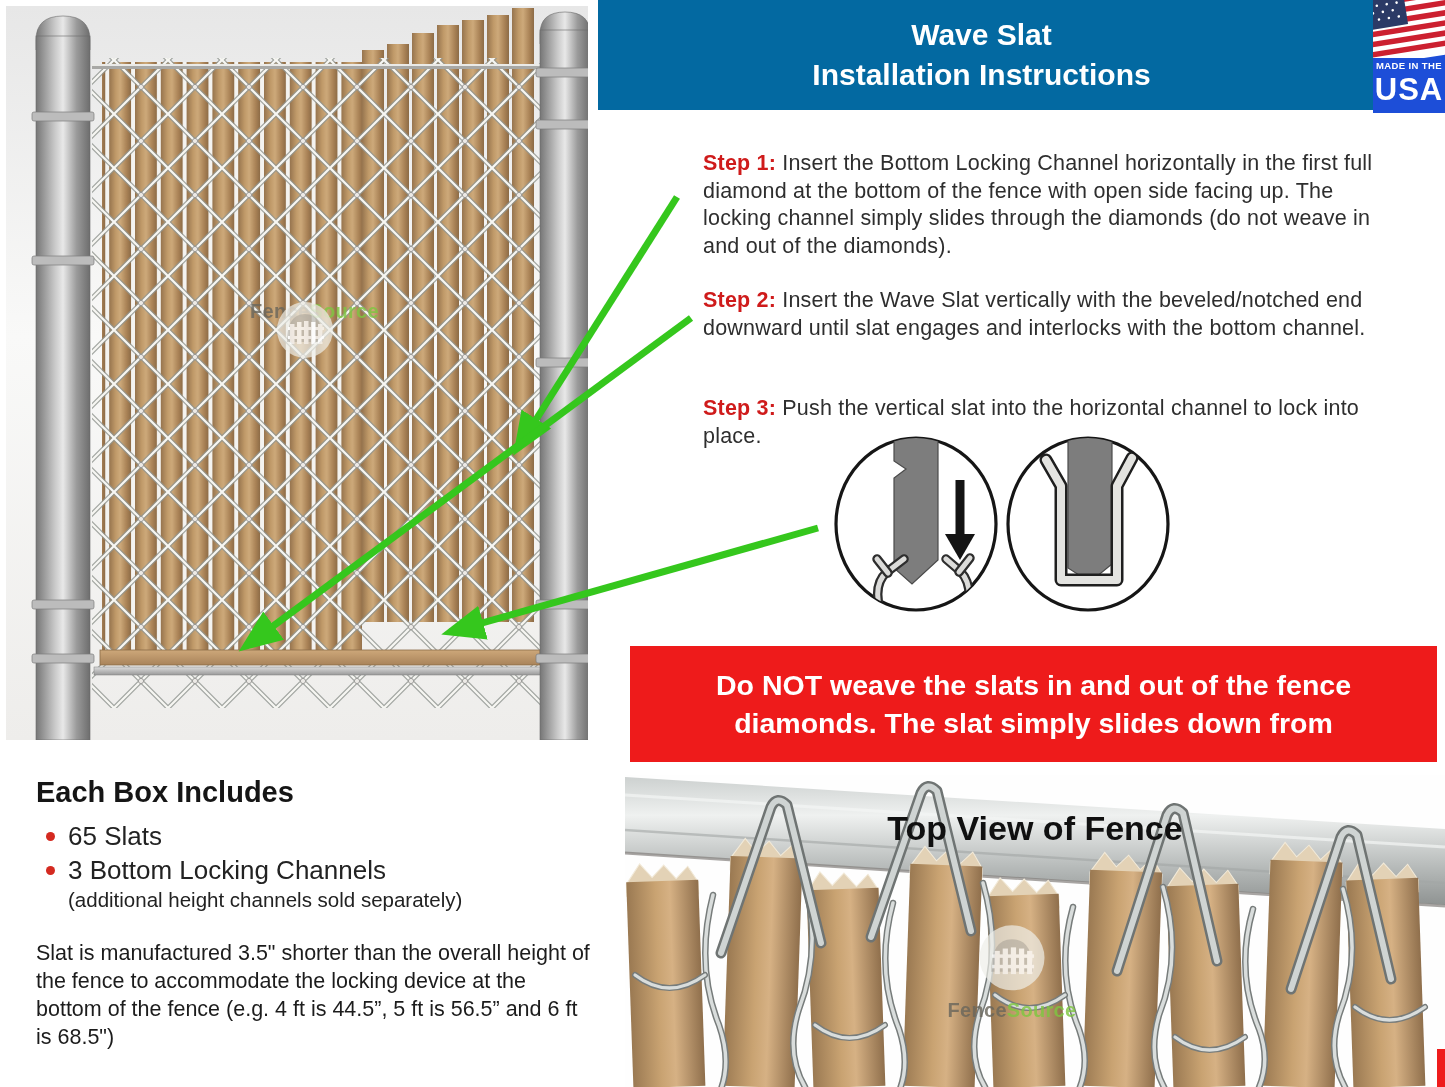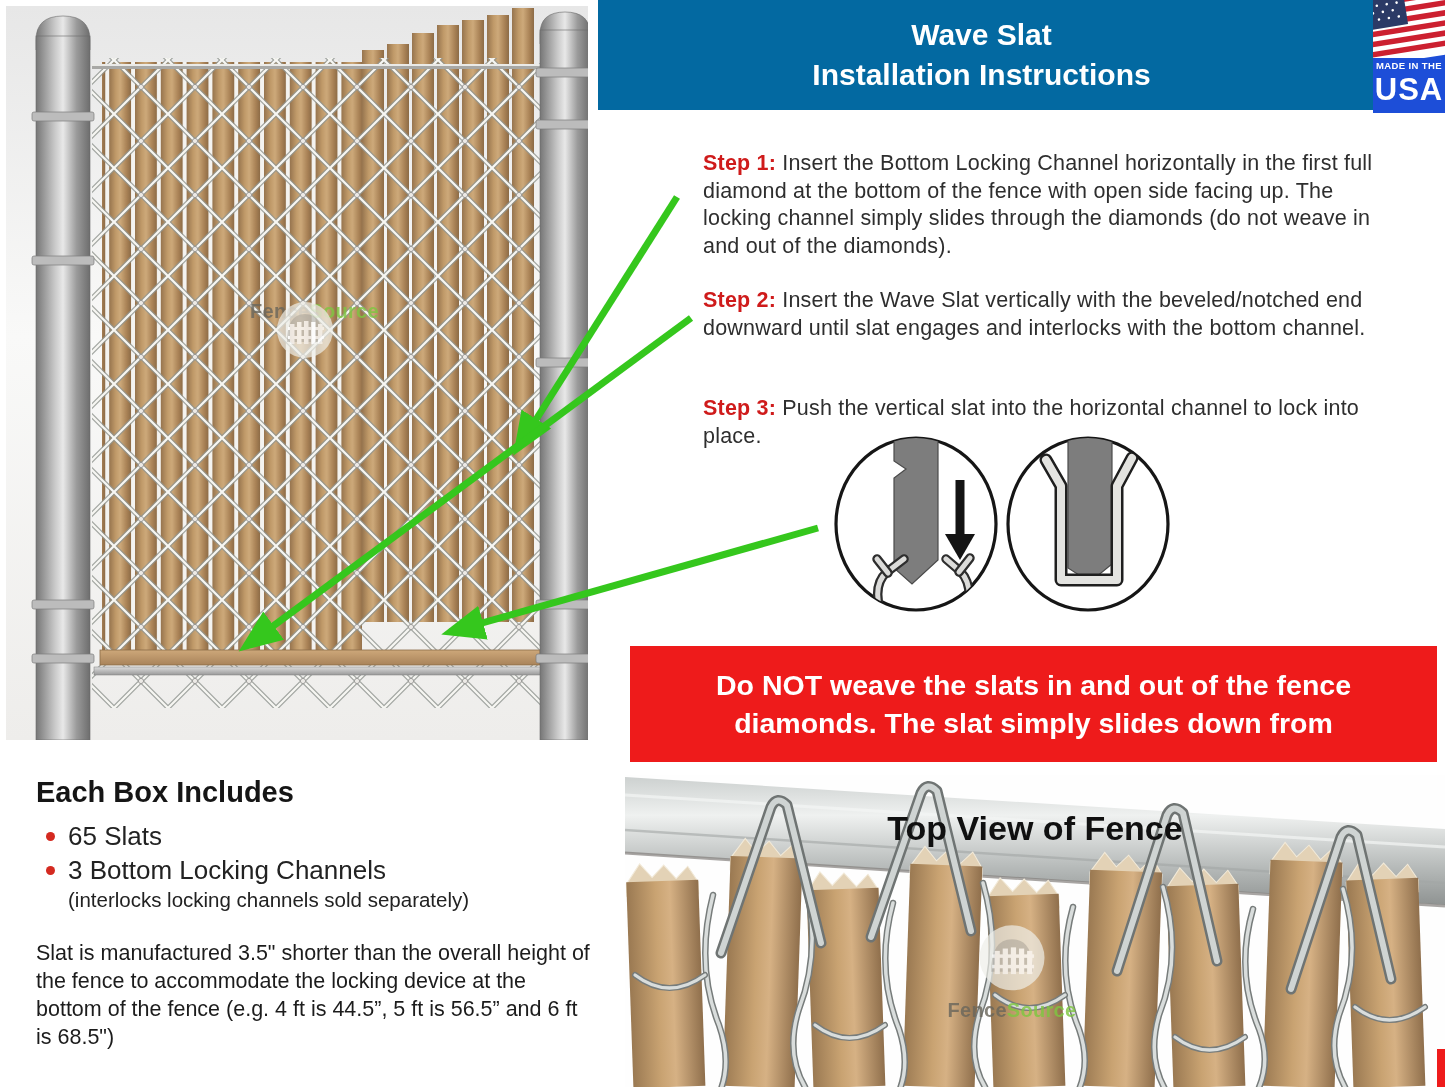--- a/index.html
+++ b/index.html
@@ -363,21 +363,21 @@
       </svg>
       <div class="wm-text"><span class="wm-f">Fence</span><span class="wm-s">Source</span></div>
     </div>
   </div>
 
   <div class="box-info">
     <h2>Each Box Includes</h2>
     <ul>
       <li><span class="bullet"></span><span>65 Slats</span></li>
       <li><span class="bullet"></span><span>3 Bottom Locking Channels</span>
-        <div class="box-note">(interlocks locking channels sold separately)</div>
+        <div class="box-note">(additional height channels sold separately)</div>
       </li>
     </ul>
     <p class="footnote">Slat is manufactured 3.5" shorter than the overall height of the fence to accommodate the locking device at the bottom of the fence (e.g. 4 ft is 44.5”, 5 ft is 56.5” and 6 ft is 68.5")</p>
   </div>
 
   <svg class="overlay" width="1445" height="1087" viewBox="0 0 1445 1087">
     <defs>
       <marker id="ah" markerUnits="strokeWidth" markerWidth="6.4" markerHeight="5" refX="4.9" refY="2.5" orient="auto">
         <path d="M0,0 L6.2,2.5 L0,5 z" fill="#35c71d"></path>
       </marker>

